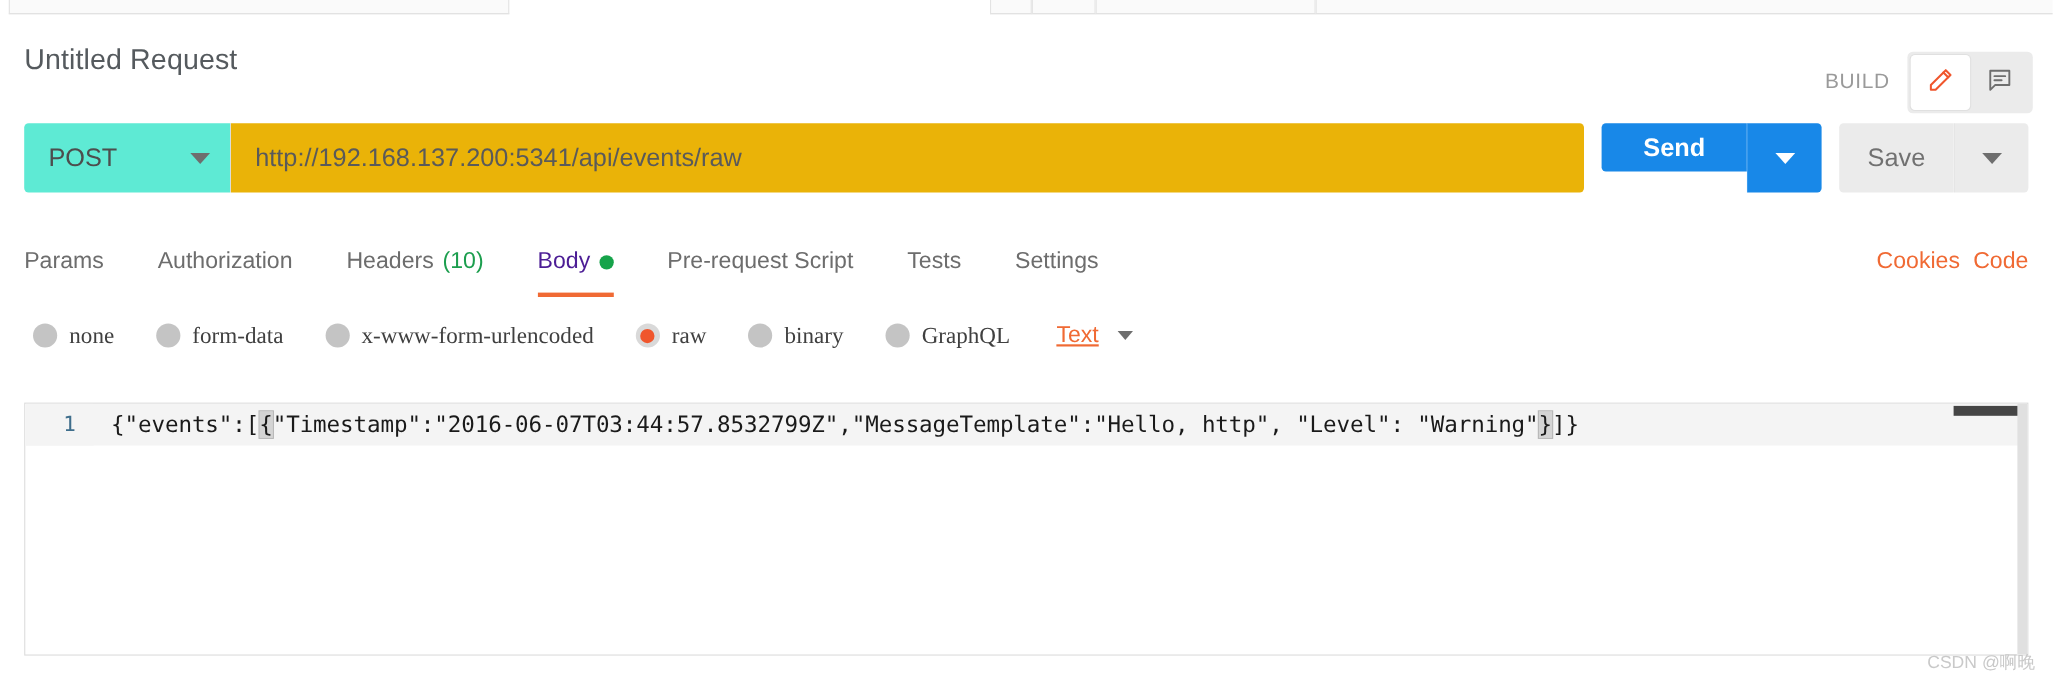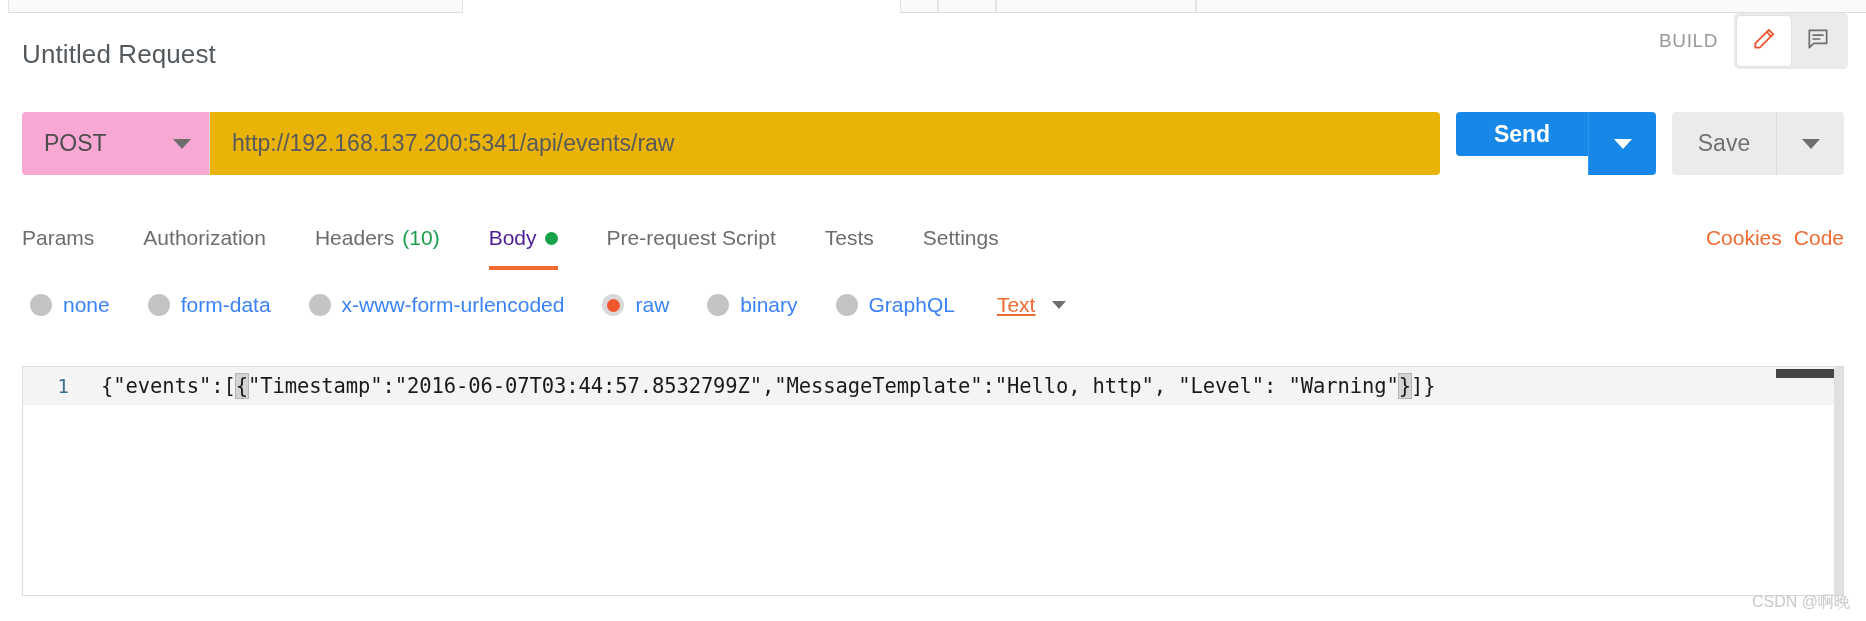--- a/index.html
+++ b/index.html
@@ -20,35 +20,35 @@
   .frag-c { left: 938px; width: 58px; }
   .frag-d { left: 996px; width: 200px; }
   .frag-e { left: 1196px; width: 682px; border-right:none; }
 
   
   .header { position:absolute; left:0; top:13px; width:100%; height:72px; }
   .req-title {
     position:absolute; left:22px; top:26px;
     font-size: 26px; color:#555a5e; font-weight:400; letter-spacing:.1px;
   }
-  .header-right { position:absolute; right:18px; top:0; display:flex; align-items:center; gap:16px; }
+  .header-right { position:absolute; right:18px; top:34px; display:flex; align-items:center; gap:16px; }
   .build-label { font-size:19px; color:#9a9a9a; letter-spacing:.6px; }
   .icon-group {
     display:flex; align-items:center; background:#ebebeb; border-radius:5px; padding:3px;
   }
   .icon-btn {
     width:54px; height:50px; display:flex; align-items:center; justify-content:center;
     border-radius:4px;
   }
   .icon-btn.active { background:#ffffff; box-shadow:0 0 0 1px #e0e0e0; }
 
   
   .urlbar { position:absolute; left:22px; top:112px; width:1822px; height:63px; display:flex; }
   .method-select {
-    width:188px; height:63px; background:#f9a8d4; border-radius:4px 0 0 4px;
+    width:188px; height:63px; background:#5eead4; border-radius:4px 0 0 4px;
     display:flex; align-items:center; justify-content:space-between;
     padding:0 18px 0 22px; border-right:1px solid #dcdcdc;
   }
   .method-label { font-size:23px; color:#4d4d4d; }
   .url-input {
     flex:1; height:63px; background:#eab308; border-radius:0 4px 4px 0;
     display:flex; align-items:center; padding-left:22px;
     font-size:23px; color:#5a5a5a;
   }
   .send-wrap { display:flex; margin-left:16px; }
@@ -94,21 +94,21 @@
   .green-dot { width:13px;height:13px;border-radius:50%;background:#16a34a; display:inline-block; }
   .tabs-right { margin-left:auto; display:flex; gap:12px; padding-top:4px;align-items:center; }
   .link-orange { font-size:21px; color:#f06a34; }
 
   
   .radio-row { position:absolute; left:30px; top:282px; height:46px; display:flex; align-items:center; }
   .radio-item { display:flex; align-items:center; gap:11px; margin-right:38px; }
   .radio-dot { width:22px;height:22px;border-radius:50%; background:#c4c4c4; display:flex; align-items:center; justify-content:center; }
   .radio-dot.sel { background:#d9d9d9; }
   .radio-dot.sel::after { content:""; width:13px;height:13px;border-radius:50%;background:#f0562d; }
-  .radio-label { font-size:21px; color:#3b82f6; }
+  .radio-label { font-size:21px; color:#404040;font-family:Liberation Serif, serif; }
   .text-select { display:flex; align-items:center; gap:17px; margin-left:4px; }
   .text-select .lbl { font-size:21px; color:#f06a34;text-decoration:underline; }
 
   
   .editor {
     position:absolute; left:22px; top:366px; width:1822px; height:230px;
     border:1px solid #dcdcdc; background:#ffffff; overflow:hidden;
   }
   .editor-line {
     position:relative; height:38px; display:flex; align-items:center;

